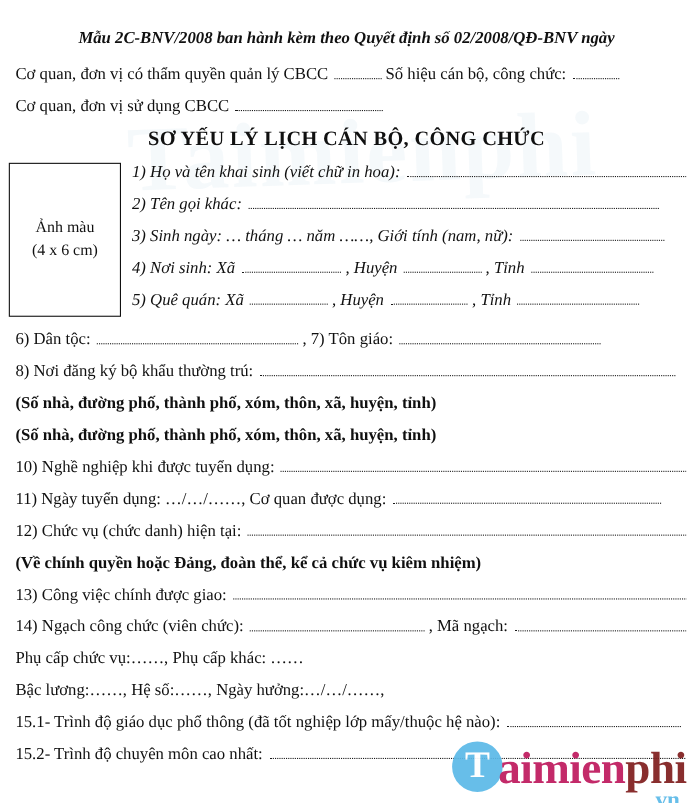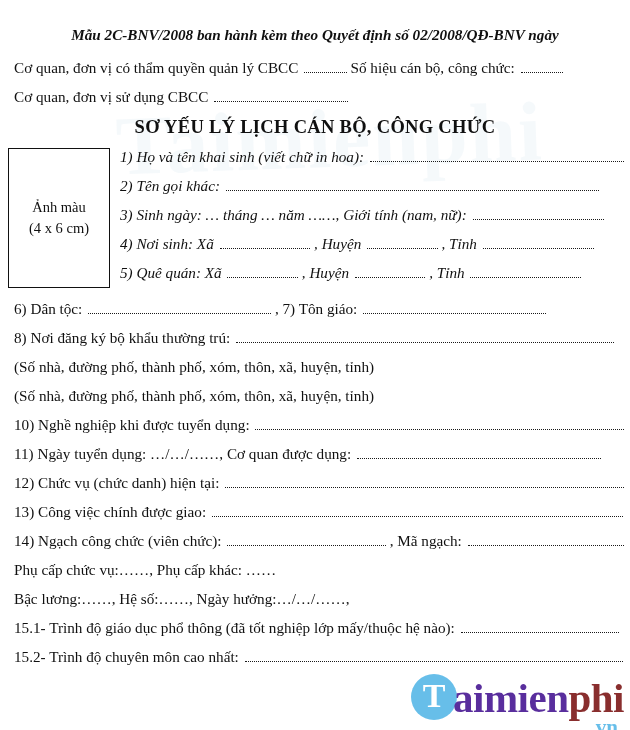--- a/index.html
+++ b/index.html
@@ -112,21 +112,21 @@
     font-style: italic;
   }
 
   
   .lines {
     font-size: 15.2px;
     line-height: 29px;
     padding: 0 6px 0 14px;
   }
   .line { white-space: nowrap; overflow: hidden; }
-  .line.note { font-size: 15.2px; }
+  .line.note { font-size: 15.2px; font-weight: bold; }
 
   
   .dots {
     display: inline-block;
     vertical-align: baseline;
     border-bottom: 1.4px dotted #1a1a1a;
     height: 0.72em;
     margin-left: 2px;
   }
   .dots.f62   { width: 62%; }
@@ -172,21 +172,21 @@
     margin-top: -2px;
   }
   .tmp-text {
     font-family: "Liberation Serif", serif;
     font-size: 41px;
     font-weight: bold;
     line-height: 1;
     letter-spacing: -0.5px;
     margin-top: 4px;
   }
-  .tmp-text .seg-a { color: #4c1d95; }
+  .tmp-text .seg-a { color: #be185d; }
   .tmp-text .seg-b { color: #7f1d1d; }
   .tmp-vn {
     position: absolute;
     right: 6px;
     bottom: -20px;
     font-family: "Liberation Serif", serif;
     font-size: 21px;
     font-weight: bold;
     color: #5bb9e8;
   }
@@ -284,20 +284,21 @@
       <div class="line">
         <span>11) Ngày tuyển dụng: …/…/……,</span>
         <span>Cơ quan được dụng:</span>
         <span class="dots f40"></span>
       </div>
 
       <div class="line">
         <span>12) Chức vụ (chức danh) hiện tại:</span>
         <span class="dots f70"></span>
       </div>
+      <div class="line note">(Về chính quyền hoặc Đảng, đoàn thể, kể cả chức vụ kiêm nhiệm)</div>
 
       <div class="line">
         <span>13) Công việc chính được giao:</span>
         <span class="dots f70"></span>
       </div>
 
       <div class="line">
         <span>14) Ngạch công chức (viên chức):</span>
         <span class="dots f26"></span>
         <span>, Mã ngạch:</span>

